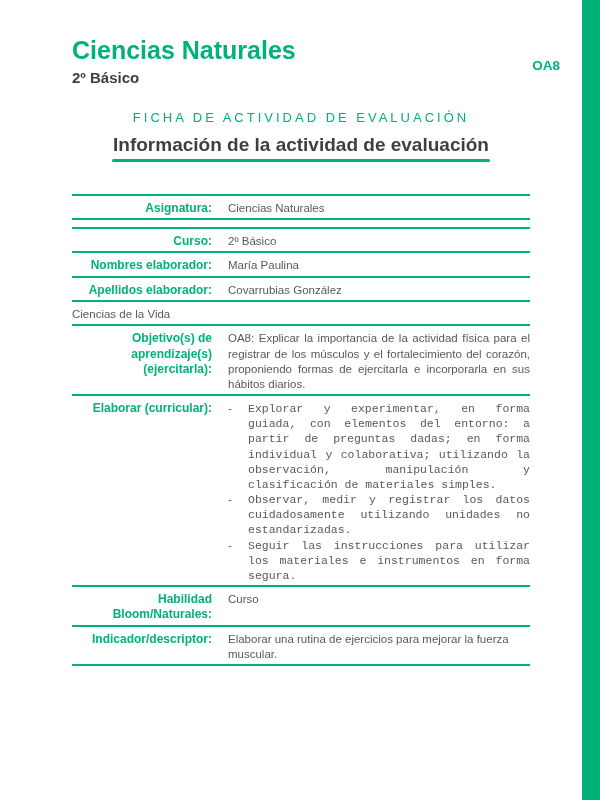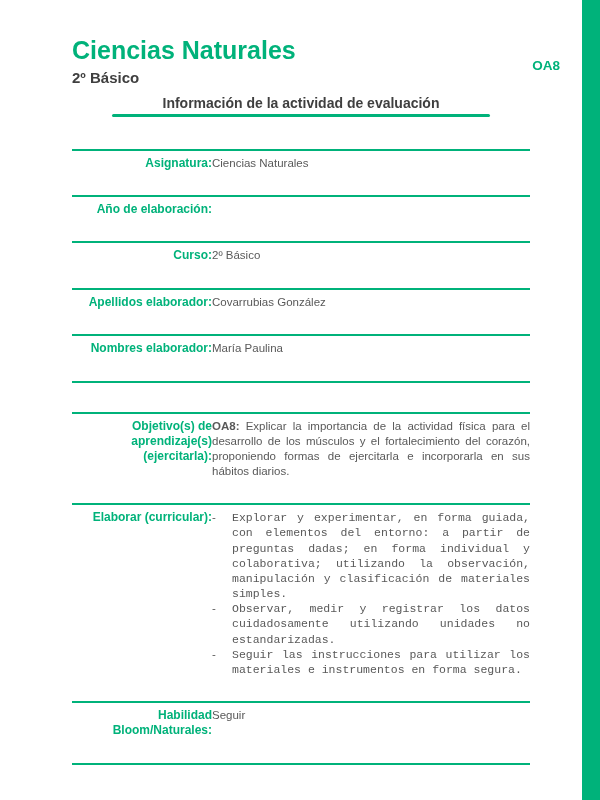--- a/index.html
+++ b/index.html
@@ -31,96 +31,98 @@
     position:absolute;top:58px;right:40px;
     font-size:13.5px;font-weight:bold;color:var(--green);
   }
   .kicker{
     text-align:center;color:var(--green);
     font-size:13px;letter-spacing:3px;margin-top:24px;
     font-weight:normal;
   }
   .doc-title{
     text-align:center;color:var(--dark);
-    font-size:14px;font-weight:bold;margin-top:9px;
+    font-size:19px;font-weight:bold;margin-top:9px;
   }
   .title-rule{
     width:378px;height:3px;background:var(--green);
     margin:3px auto 0 auto;border-radius:2px;
   }
   .info-table{
     margin-top:32px;
     border-bottom:2px solid var(--green);
   }
   .row{
     display:grid;
     grid-template-columns:140px 1fr;
+    column-gap:16px;
     border-top:2px solid var(--green);
-    padding:5px 0 24px 0;
+    padding:5px 0 2px 0;
   }
   .label{
     color:var(--green);font-weight:bold;font-size:12px;
     text-align:right;line-height:1.28;
   }
   .value{
     color:var(--body);font-size:11.5px;line-height:1.32;
   }
   .justify{text-align:justify;}
-  .bold{font-weight:bold;}
+  .bold{font-weight:normal;}
   .bullet{display:flex;}
   .dash{flex:0 0 20px;}
   .btext{flex:1;text-align:justify;font-family:Liberation Mono, monospace;}
 </style>
 </head>
 <body>
 
 <div class="accent-bar"></div>
 
 <div class="content">
 
   <div class="header">
     <div class="subject">Ciencias Naturales</div>
     <div class="grade">2º Básico</div>
   </div>
 
+  <div class="kicker">FICHA DE ACTIVIDAD DE EVALUACIÓN</div>
   <div class="doc-title">Información de la actividad de evaluación</div>
   <div class="title-rule"></div>
 
   <div class="info-table">
 
     <div class="row">
       <div class="label">Asignatura:</div>
       <div class="value">Ciencias Naturales</div>
     </div>
 
     <div class="row">
-      <div class="label">Año de elaboración:</div>
     </div>
 
     <div class="row">
       <div class="label">Curso:</div>
       <div class="value">2º Básico</div>
     </div>
 
     <div class="row">
+      <div class="label">Nombres elaborador:</div>
+      <div class="value">María Paulina</div>
+    </div>
+
+    <div class="row">
       <div class="label">Apellidos elaborador:</div>
       <div class="value">Covarrubias González</div>
     </div>
 
     <div class="row">
-      <div class="label">Nombres elaborador:</div>
-      <div class="value">María Paulina</div>
-    </div>
-
-    <div class="row">
+      <div class="value">Ciencias de la Vida</div>
     </div>
 
     <div class="row">
       <div class="label">Objetivo(s) de aprendizaje(s) (ejercitarla):</div>
-      <div class="value justify"><span class="bold">OA8:</span> <span>Explicar la importancia de la actividad física para el desarrollo de los músculos y el fortalecimiento del corazón, proponiendo formas de ejercitarla e incorporarla en sus hábitos diarios.</span></div>
+      <div class="value justify"><span class="bold">OA8:</span> <span>Explicar la importancia de la actividad física para el registrar de los músculos y el fortalecimiento del corazón, proponiendo formas de ejercitarla e incorporarla en sus hábitos diarios.</span></div>
     </div>
 
     <div class="row">
       <div class="label">Elaborar (curricular):</div>
       <div class="value">
         <div class="bullet">
           <span class="dash">-</span>
           <span class="btext">Explorar y experimentar, en forma guiada, con elementos del entorno: a partir de preguntas dadas; en forma individual y colaborativa; utilizando la observación, manipulación y clasificación de materiales simples.</span>
         </div>
         <div class="bullet">
@@ -130,20 +132,24 @@
         <div class="bullet">
           <span class="dash">-</span>
           <span class="btext">Seguir las instrucciones para utilizar los materiales e instrumentos en forma segura.</span>
         </div>
       </div>
     </div>
 
 
     <div class="row">
       <div class="label">Habilidad Bloom/Naturales:</div>
-      <div class="value">Seguir</div>
+      <div class="value">Curso</div>
     </div>
 
+    <div class="row">
+      <div class="label">Indicador/descriptor:</div>
+      <div class="value">Elaborar una rutina de ejercicios para mejorar la fuerza muscular.</div>
+    </div>
 
   </div>
 </div>
 
 <div class="badge">OA8</div>
 
 </body></html>

